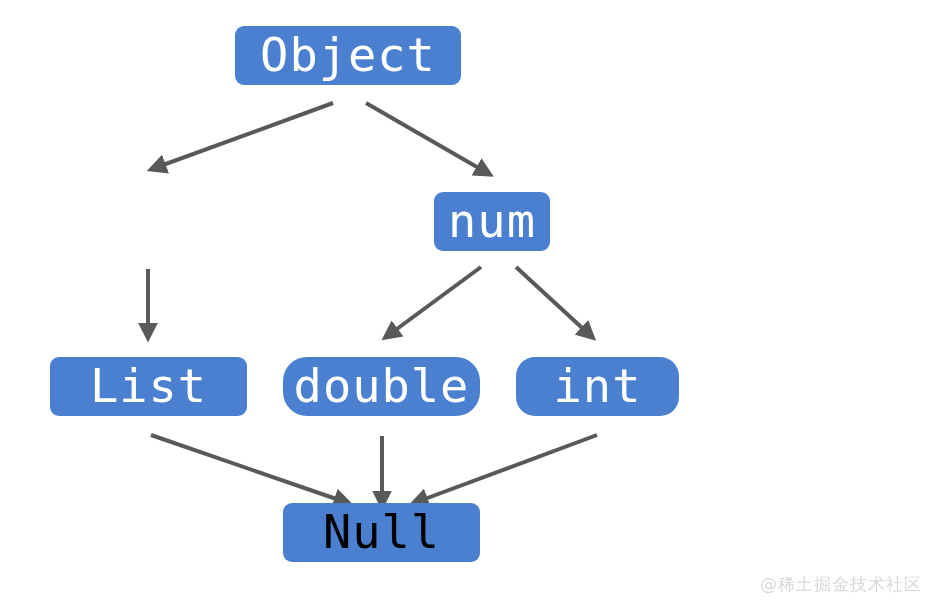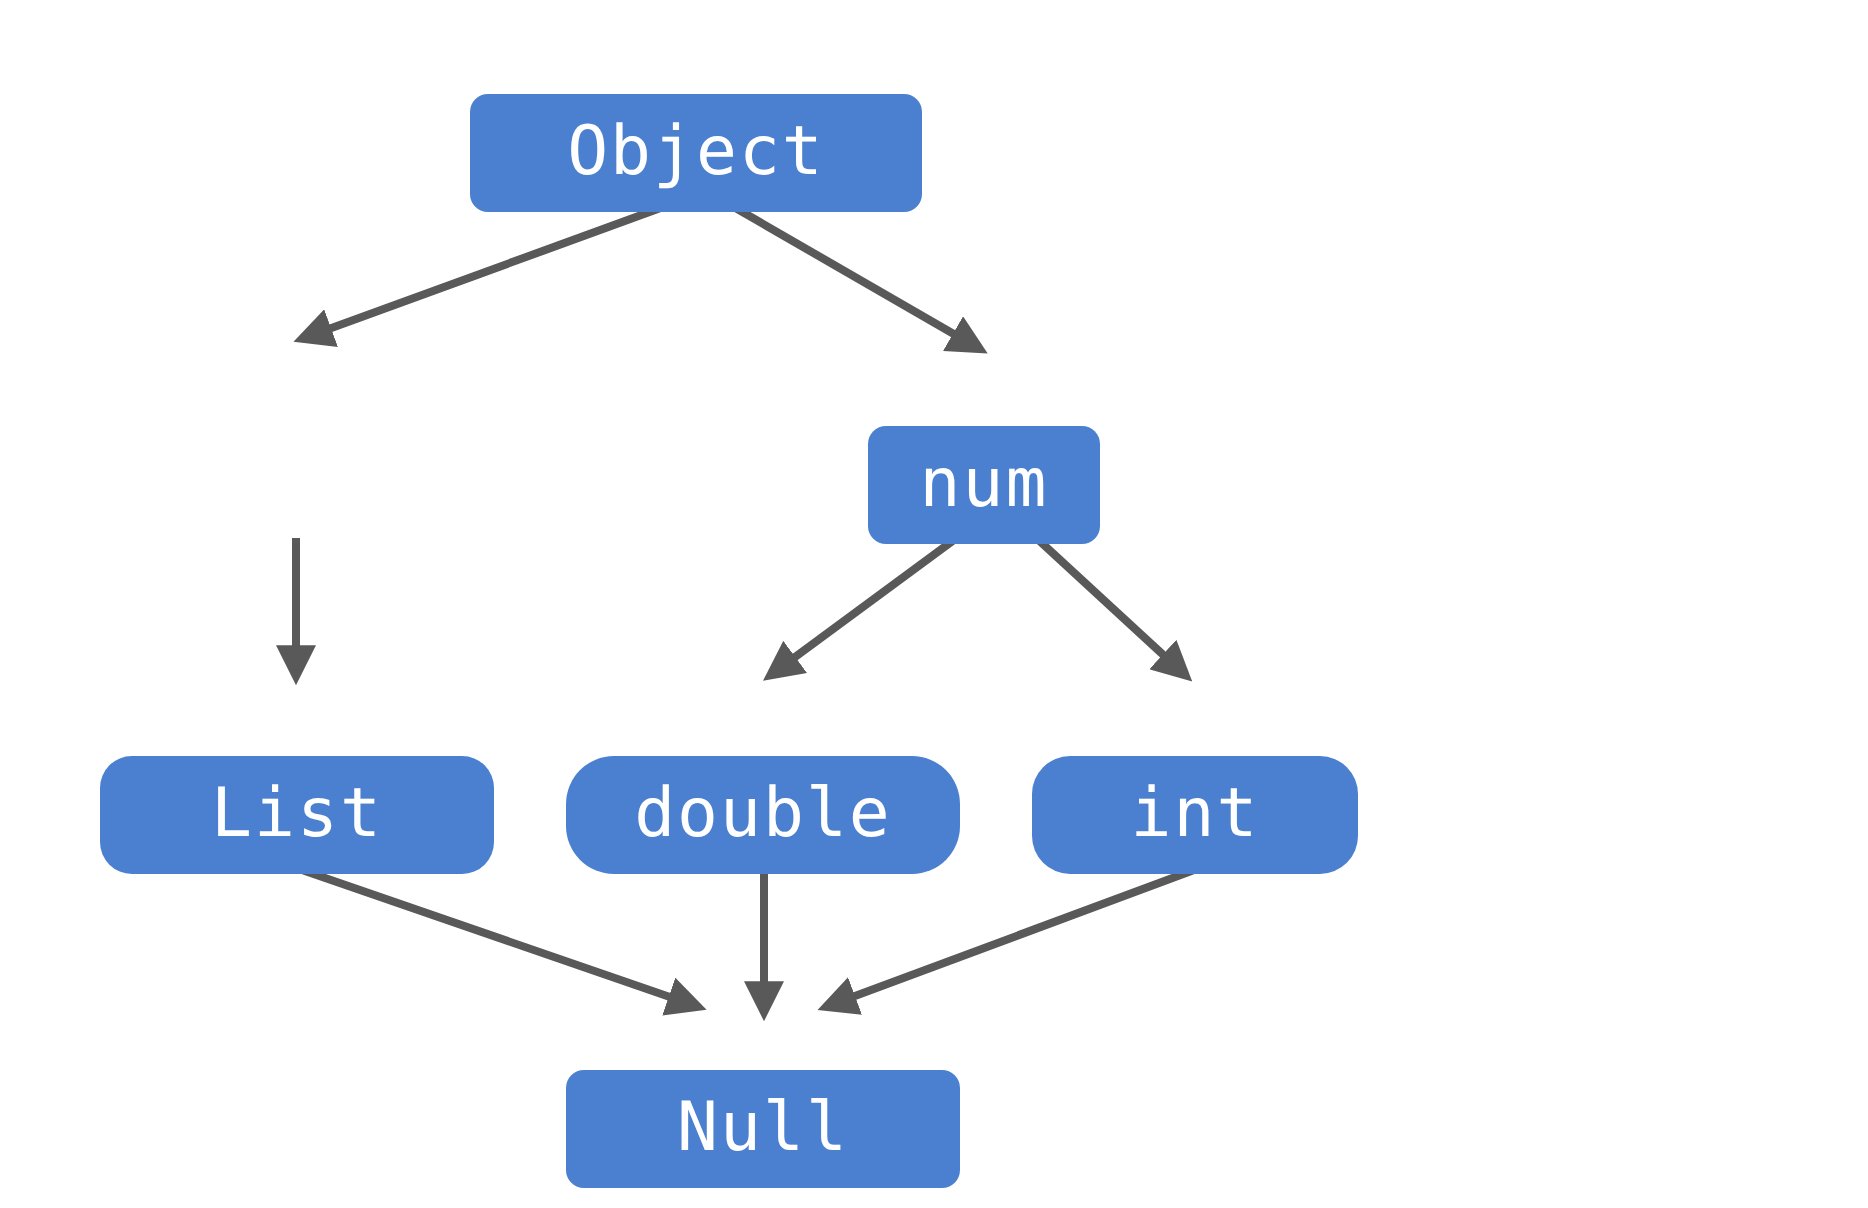--- a/index.html
+++ b/index.html
@@ -18,26 +18,25 @@
   .node {
     position: absolute;
     box-sizing: border-box;
     background: #4a80cf;
     border-radius: 9px;
     display: flex;
     align-items: center;
     justify-content: center;
     color: #ffffff;
     font-family: "DejaVu Sans Mono", "Liberation Mono", monospace;
-    font-size: 34px;
+    font-size: 47px;
     letter-spacing: 1px;
     line-height: 1;
     white-space: nowrap;
     user-select: none;
-    margin-top: 21px;
   }
   .node-label {
     display: block;
     transform: translateY(-1px);
   }
   #edges {
     position: absolute;
     left: 0;
     top: 0;
     width: 934px;
@@ -78,27 +77,28 @@
         <line x1="597" y1="435" x2="414" y2="503" stroke="#595959" stroke-width="4" marker-end="url(#arrowhead)"></line>
       </g>
   </svg>
 
   <div class="node" style="left: 235px; top: 26px; width: 226px; height: 59px; background: rgb(74, 128, 207); color: rgb(255, 255, 255);">
     <span class="node-label">Object</span>
   </div>
   <div class="node" style="left: 434px; top: 192px; width: 116px; height: 59px; background: rgb(74, 128, 207); color: rgb(255, 255, 255);">
     <span class="node-label">num</span>
   </div>
-  <div class="node" style="left: 50px; top: 357px; width: 197px; height: 59px; background: rgb(74, 128, 207); color: rgb(255, 255, 255); border-radius: 16px;">
+  <div class="node" style="left: 50px; top: 357px; width: 197px; height: 59px; background: rgb(74, 128, 207); color: rgb(255, 255, 255);">
     <span class="node-label">List</span>
   </div>
   <div class="node" style="left: 283px; top: 357px; width: 197px; height: 59px; background: rgb(74, 128, 207); color: rgb(255, 255, 255); border-radius: 24px;">
     <span class="node-label">double</span>
   </div>
   <div class="node" style="left: 516px; top: 357px; width: 163px; height: 59px; background: rgb(74, 128, 207); color: rgb(255, 255, 255); border-radius: 19px;">
     <span class="node-label">int</span>
   </div>
-  <div class="node" style="left: 283px; top: 514px; width: 197px; height: 59px; background: rgb(74, 128, 207); color: #ffffff;">
+  <div class="node" style="left: 283px; top: 503px; width: 197px; height: 59px; background: rgb(74, 128, 207); color: #000000;">
     <span class="node-label">Null</span>
   </div>
 
+  <div class="watermark">@稀土掘金技术社区</div>
 
 </div>
 
 </body></html>

